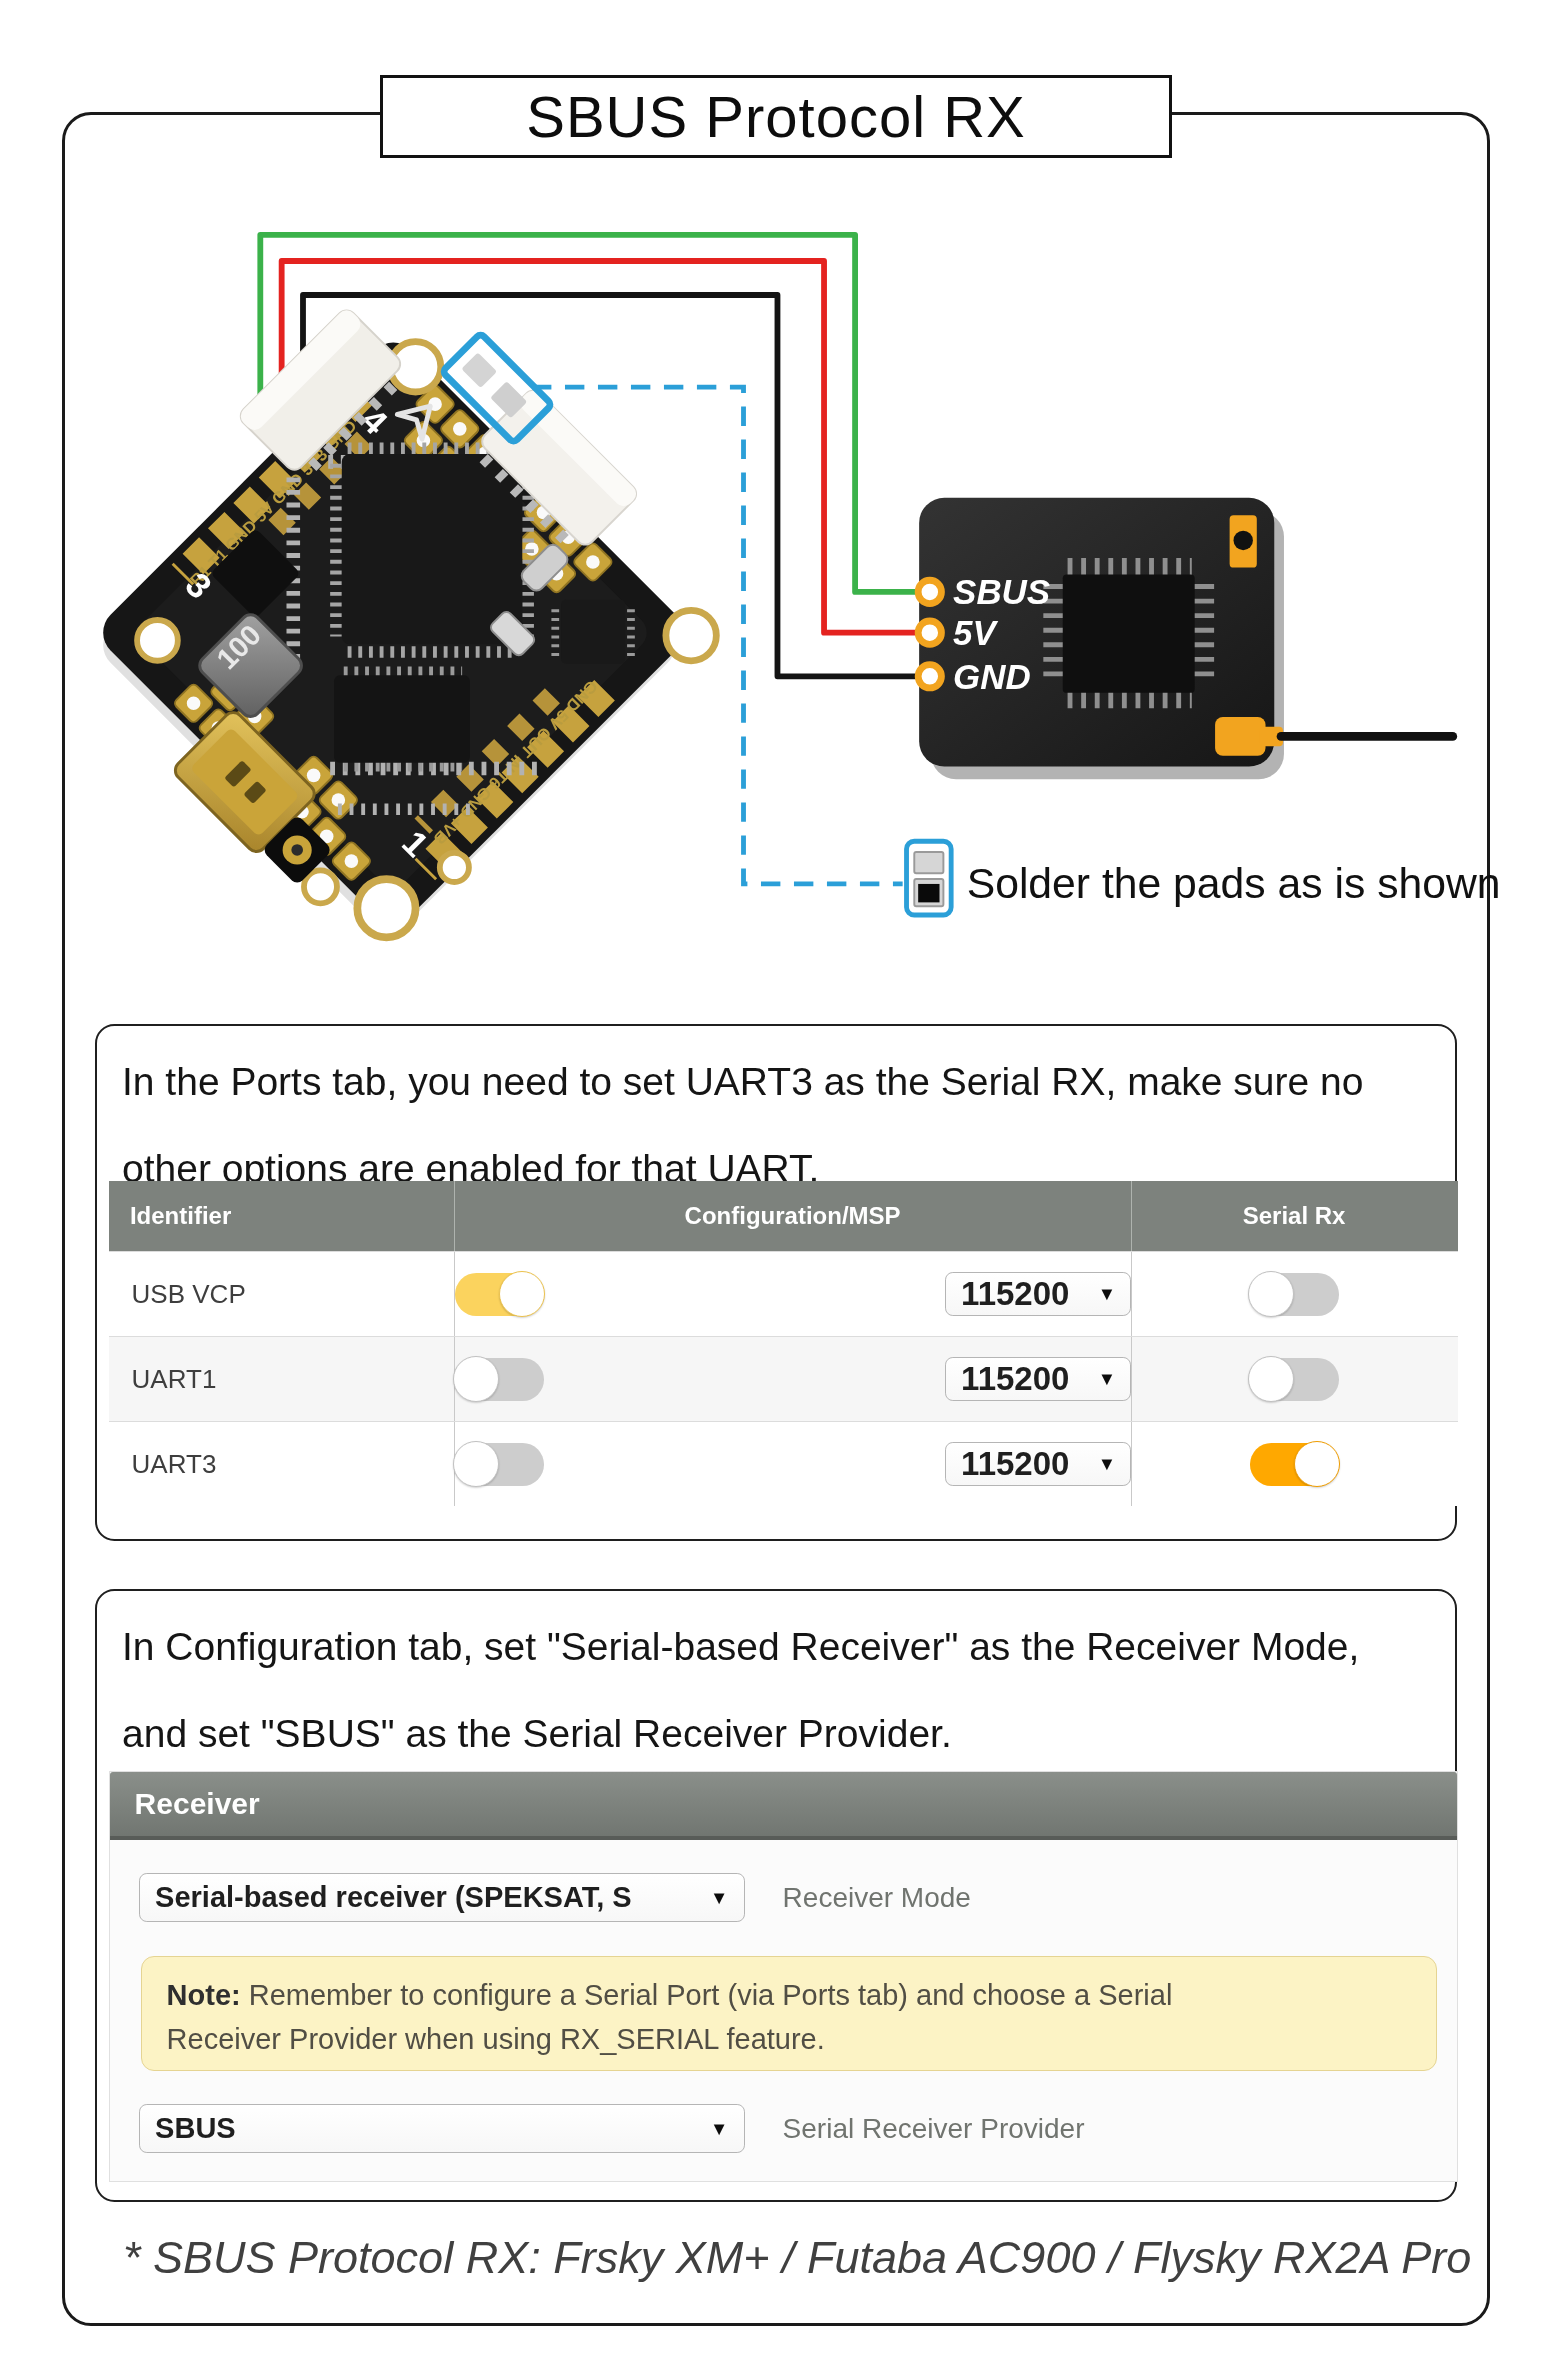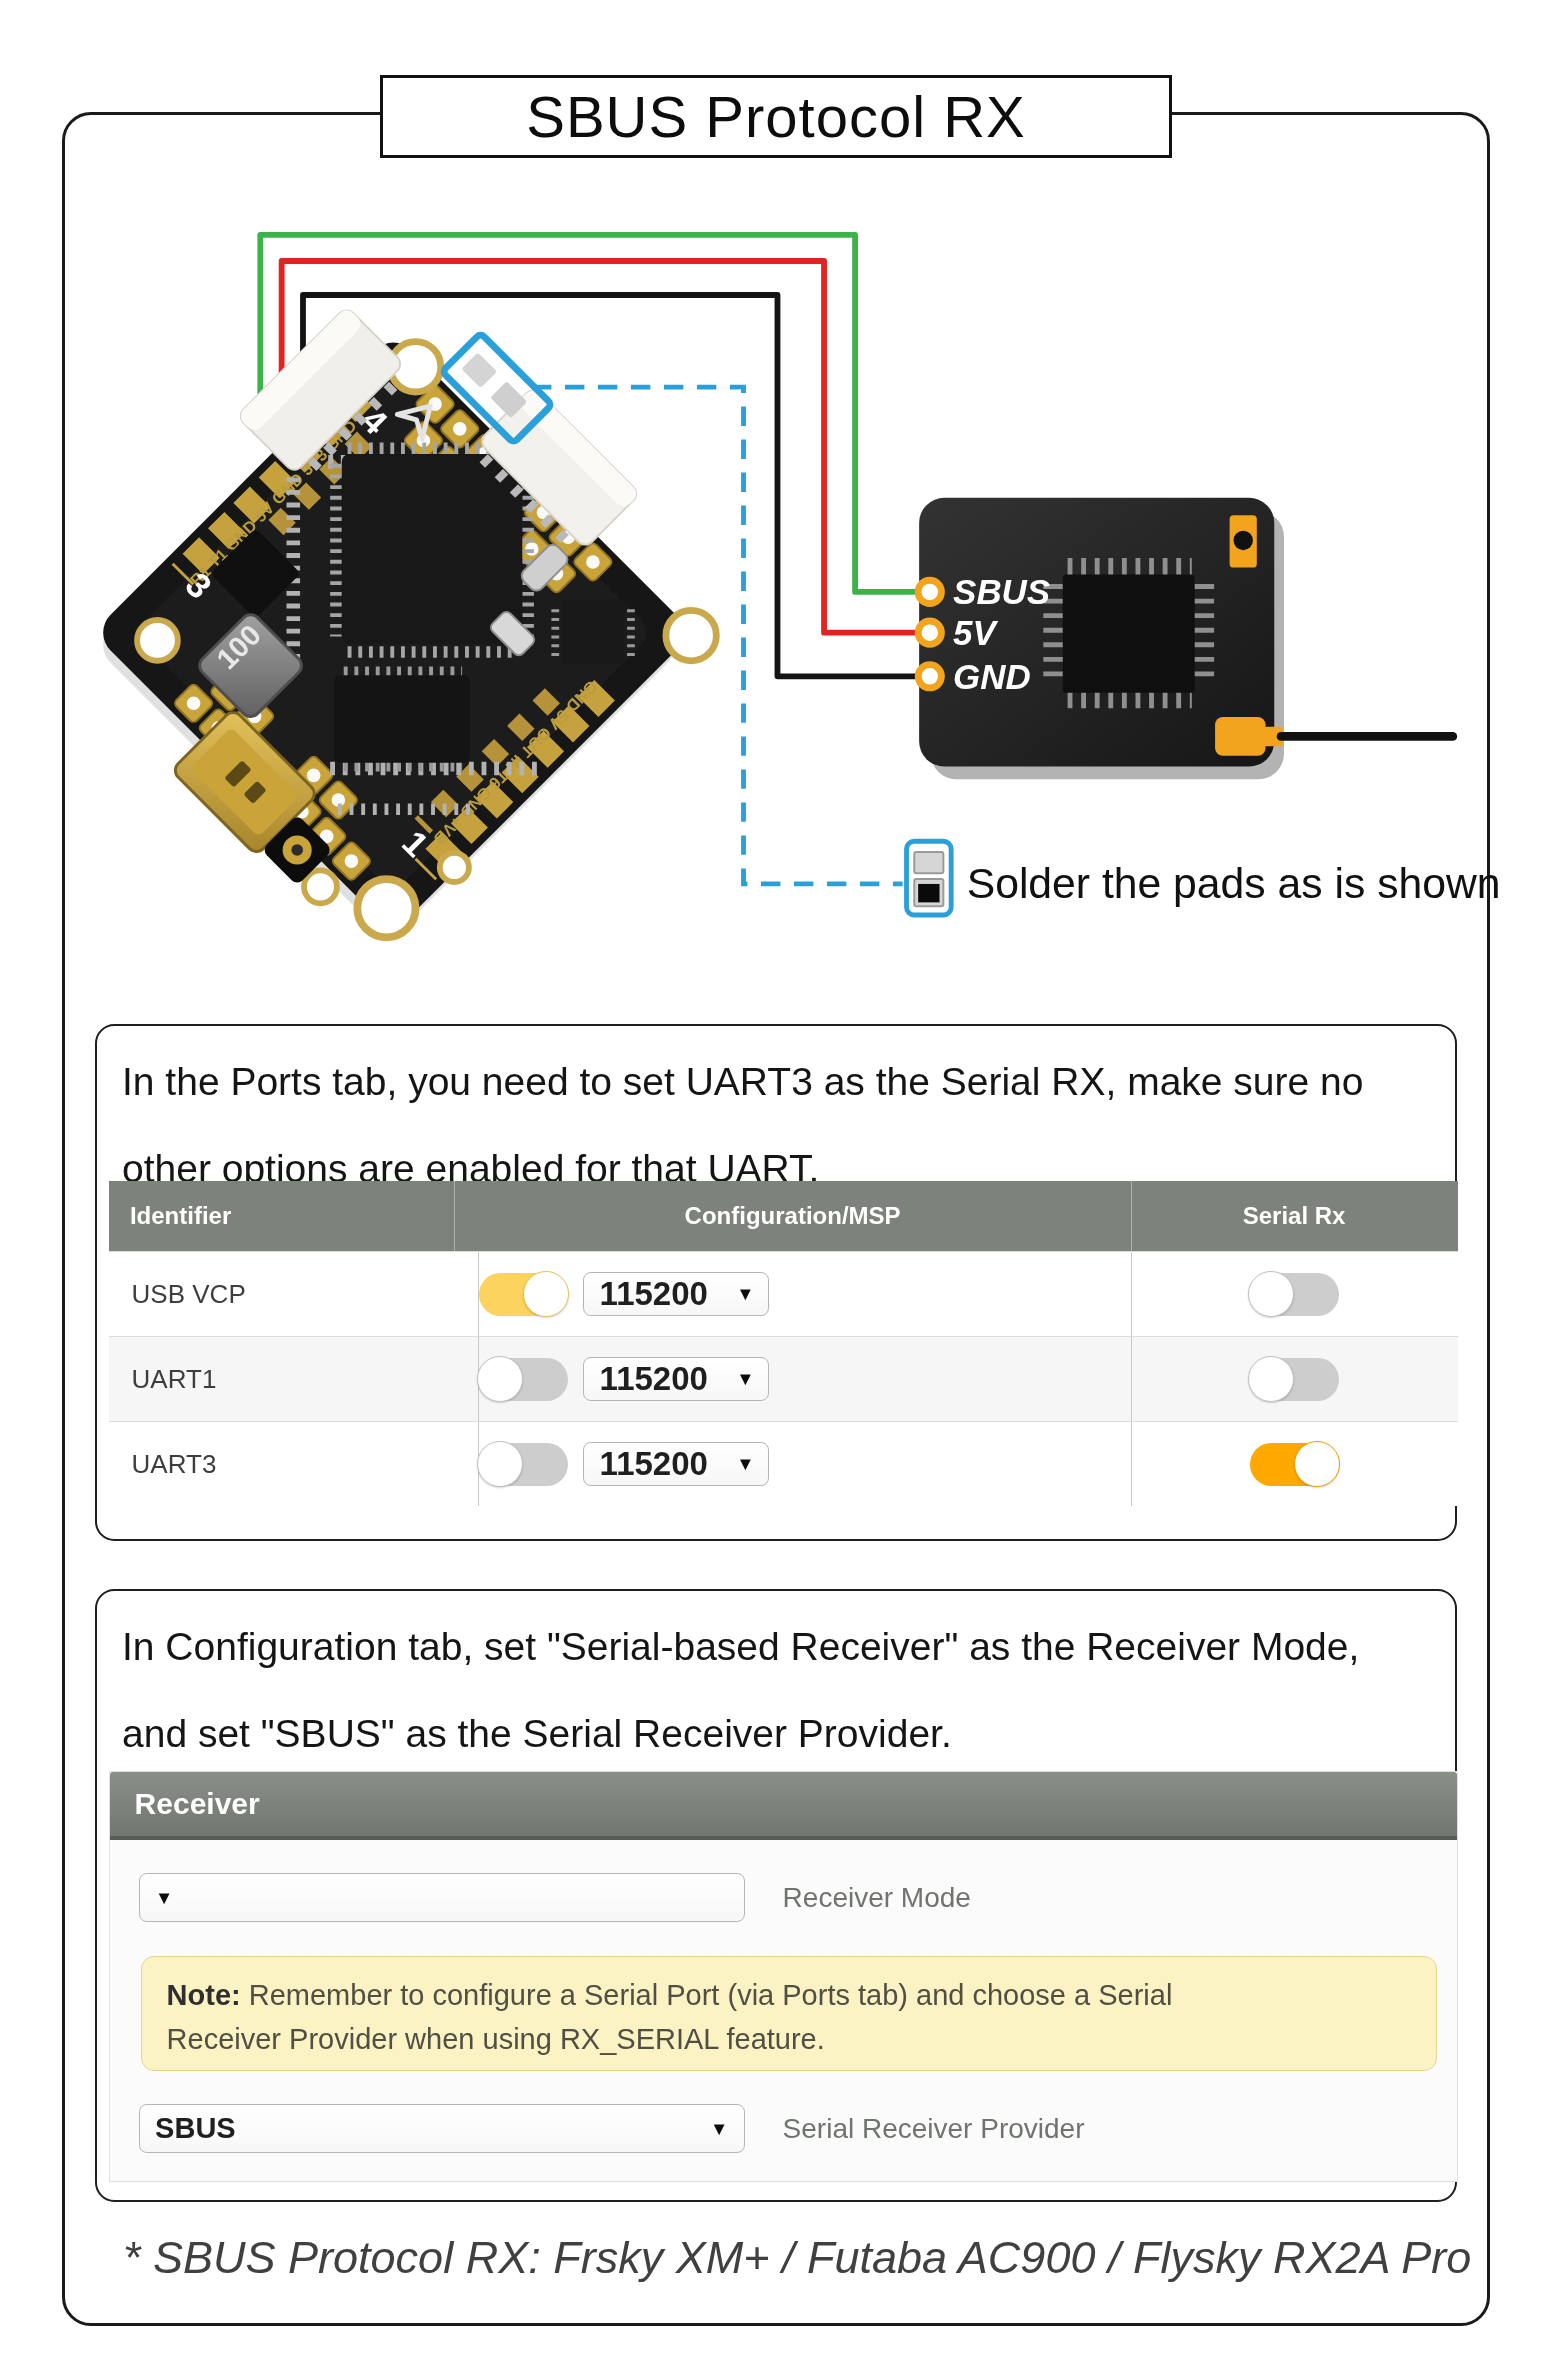--- a/index.html
+++ b/index.html
@@ -31,21 +31,21 @@
   .bf-head{display:grid;grid-template-columns:345px 677px 326px;height:70px;background:#7d827d;
            color:#fff;font-weight:bold;font-size:24px;align-items:stretch;}
   .bf-head .hcell{display:flex;align-items:center;}
   .bf-head .h1{padding-left:21.3px;}
   .bf-head .h2,.bf-head .h3{justify-content:center;border-left:1.9px solid #aeb3ae;}
   .bf-row{display:grid;grid-template-columns:345px 677px 326px;height:84px;background:#fff;
           border-top:1px solid #dcdcdc;}
   .bf-row.alt{background:#f6f6f6;}
   .bf-row .cell{display:flex;align-items:center;height:100%;box-sizing:border-box;}
   .cell-id{padding-left:23px;font-size:26px;color:#3e3e3e;}
-  .cell-cfg{justify-content:flex-start;gap:15.5px;border-left:1px solid #c9c9c9;margin-left:24px;}
+  .cell-cfg{justify-content:space-between;gap:15.5px;border-left:1px solid #c9c9c9;}
   .cell-rx{justify-content:center;border-left:1px solid #c9c9c9;}
 
   
   .toggle{position:relative;width:89px;height:43px;border-radius:21.3px;background:#cdcdcd;flex:0 0 auto;}
   .toggle .knob{position:absolute;top:-1.9px;width:46px;height:46px;border-radius:50%;background:#fff;
                 border:1.9px solid #c1c1c1;box-sizing:border-box;box-shadow:0 1px 1.9px rgba(0,0,0,.18);}
   .toggle.off .knob{left:-1.9px;}
   .toggle.on  .knob{right:-1.9px;}
   .toggle.t-yellow.on{background:#fbd35e;}
   .toggle.t-yellow.on .knob{border-color:#ecc24d;}
@@ -349,20 +349,21 @@
     <div class="intro">
       <span>In Configuration tab, set "Serial-based Receiver" as the Receiver Mode,</span>
       <span>and set "SBUS" as the Serial Receiver Provider.</span>
     </div>
     <div class="panel">
       <div class="panel-head">
         <span>Receiver</span>
       </div>
       <div class="panel-body">
         <div class="bf-select mode-select">
+          <span>Serial-based receiver (SPEKSAT, S</span>
           <span class="sel-arrow">▼</span>
         </div>
         <div class="field-label lbl-mode">Receiver Mode</div>
         <div class="note-box">
           <b>Note:</b><span> Remember to configure a Serial Port (via Ports tab) and choose a Serial</span><br>
           <span>Receiver Provider when using RX_SERIAL feature.</span>
         </div>
         <div class="bf-select prov-select">
           <span>SBUS</span>
           <span class="sel-arrow">▼</span>

